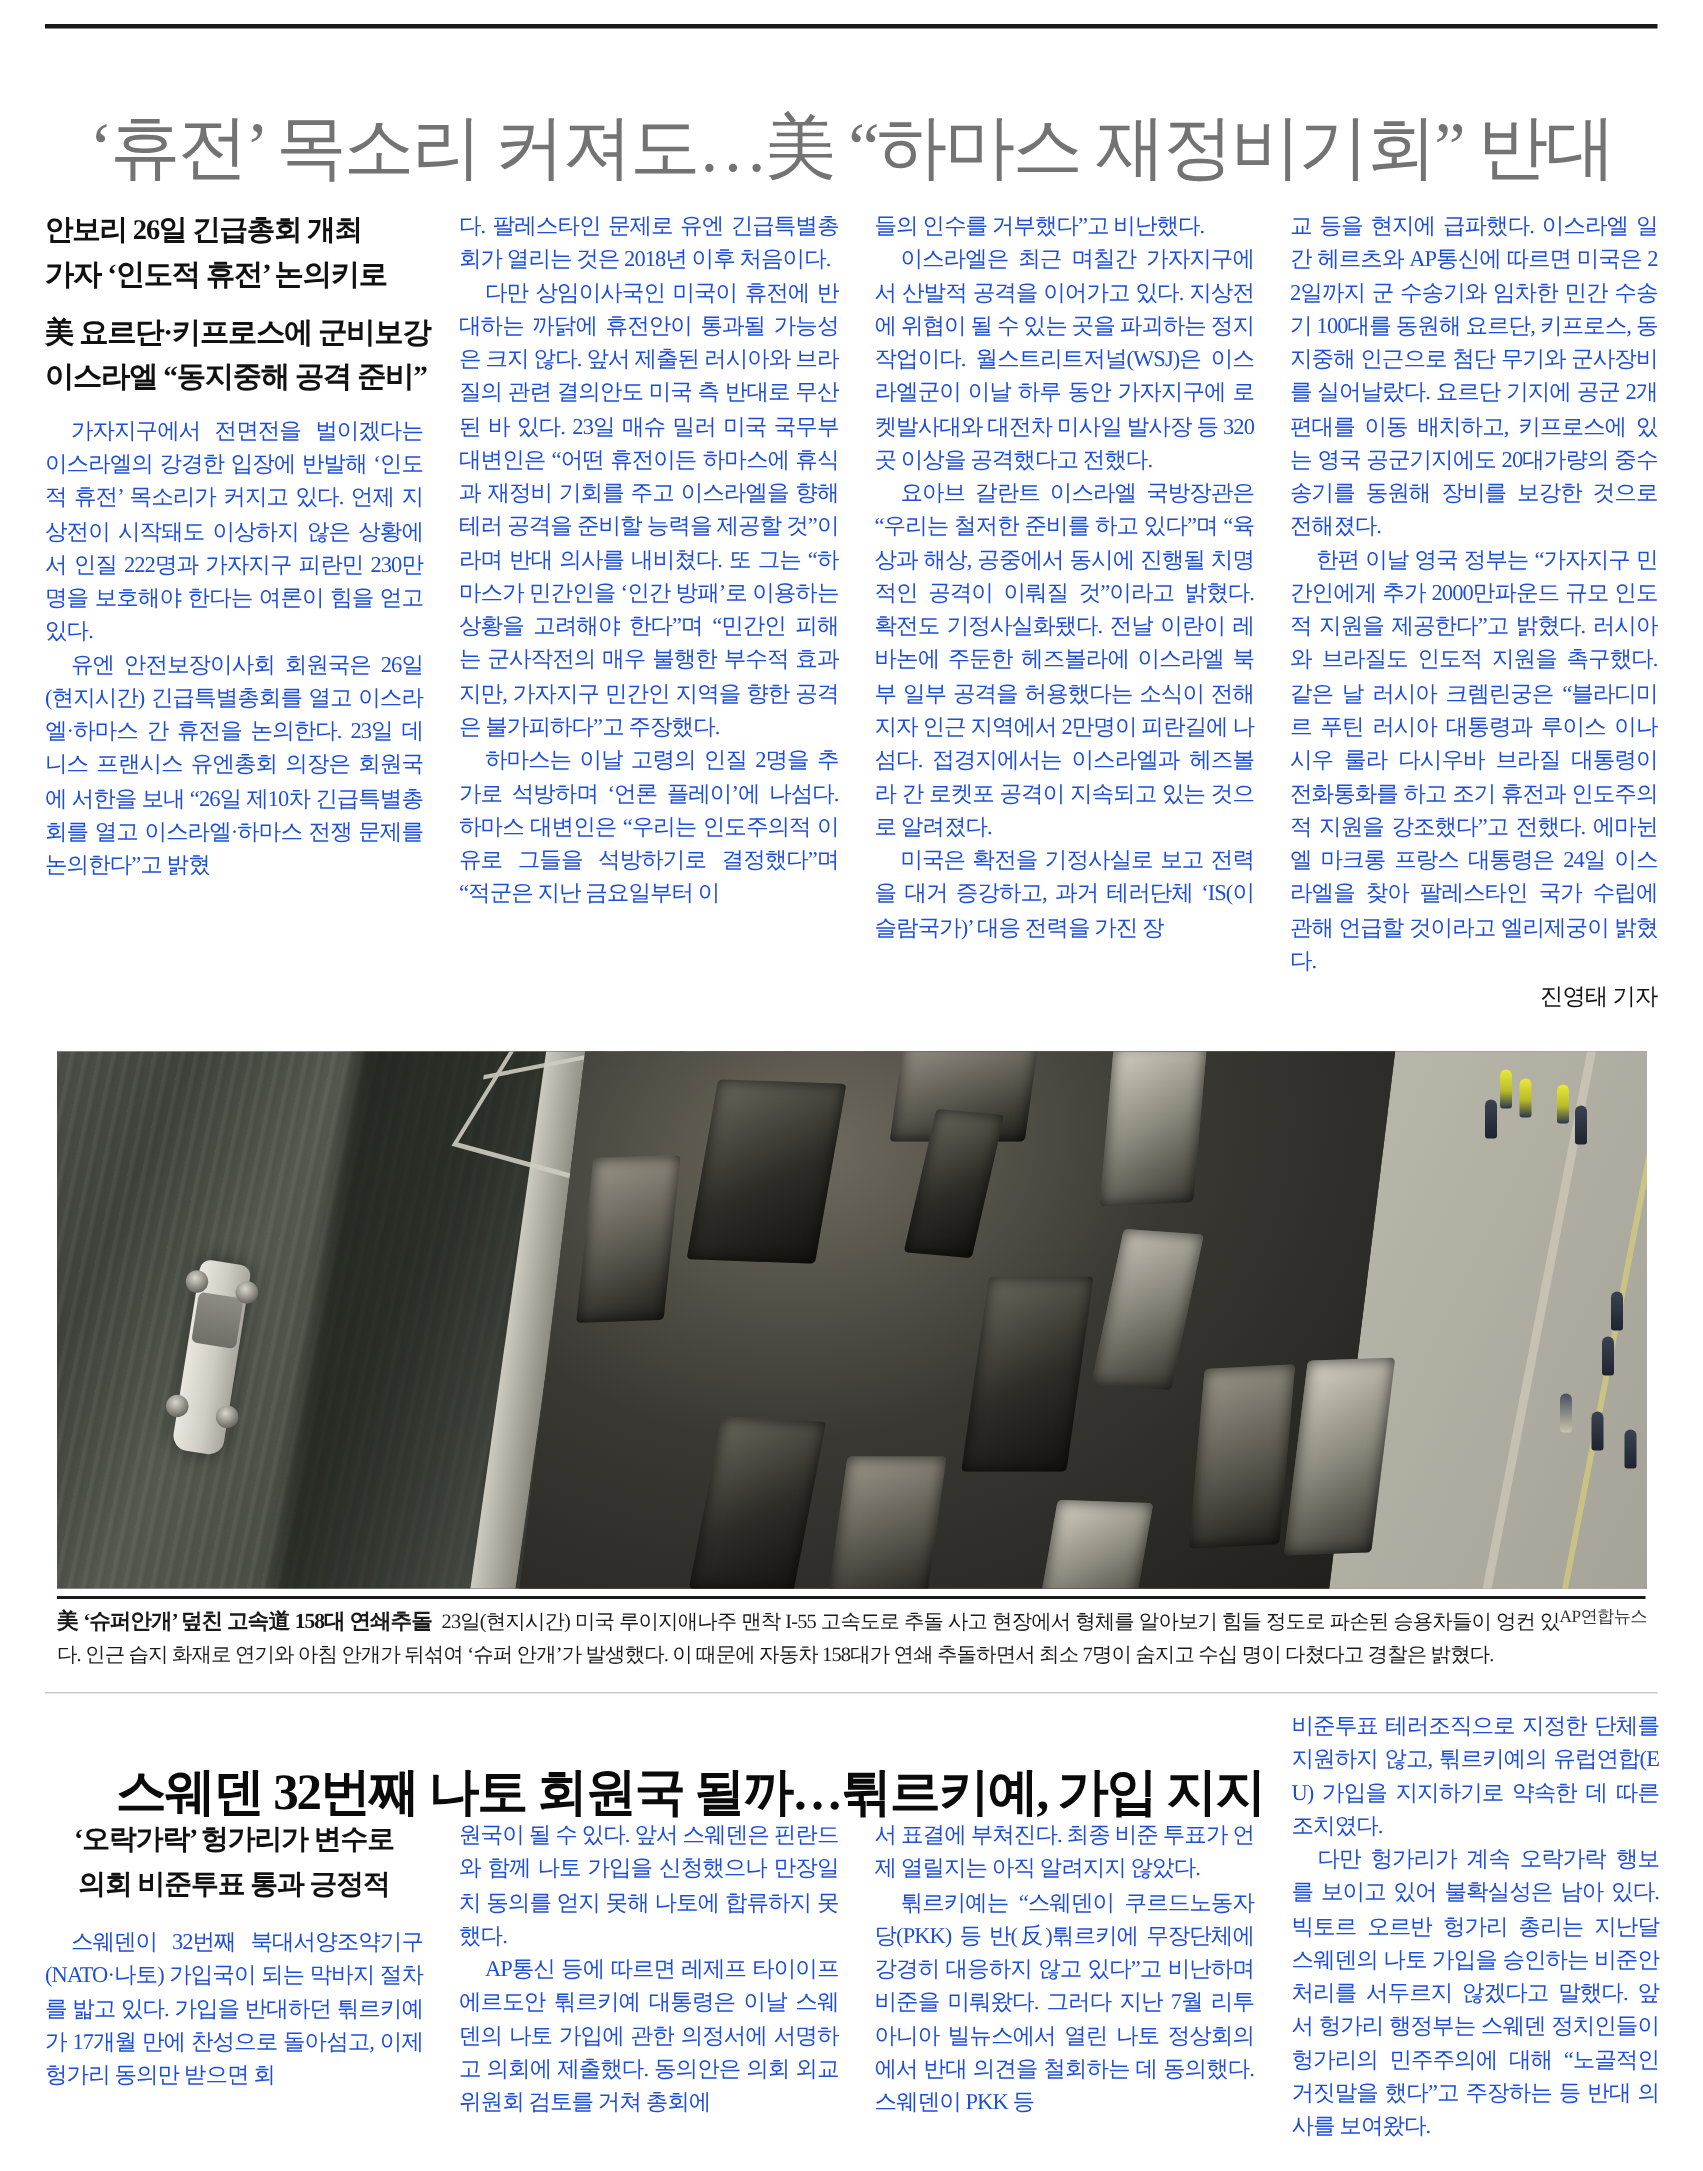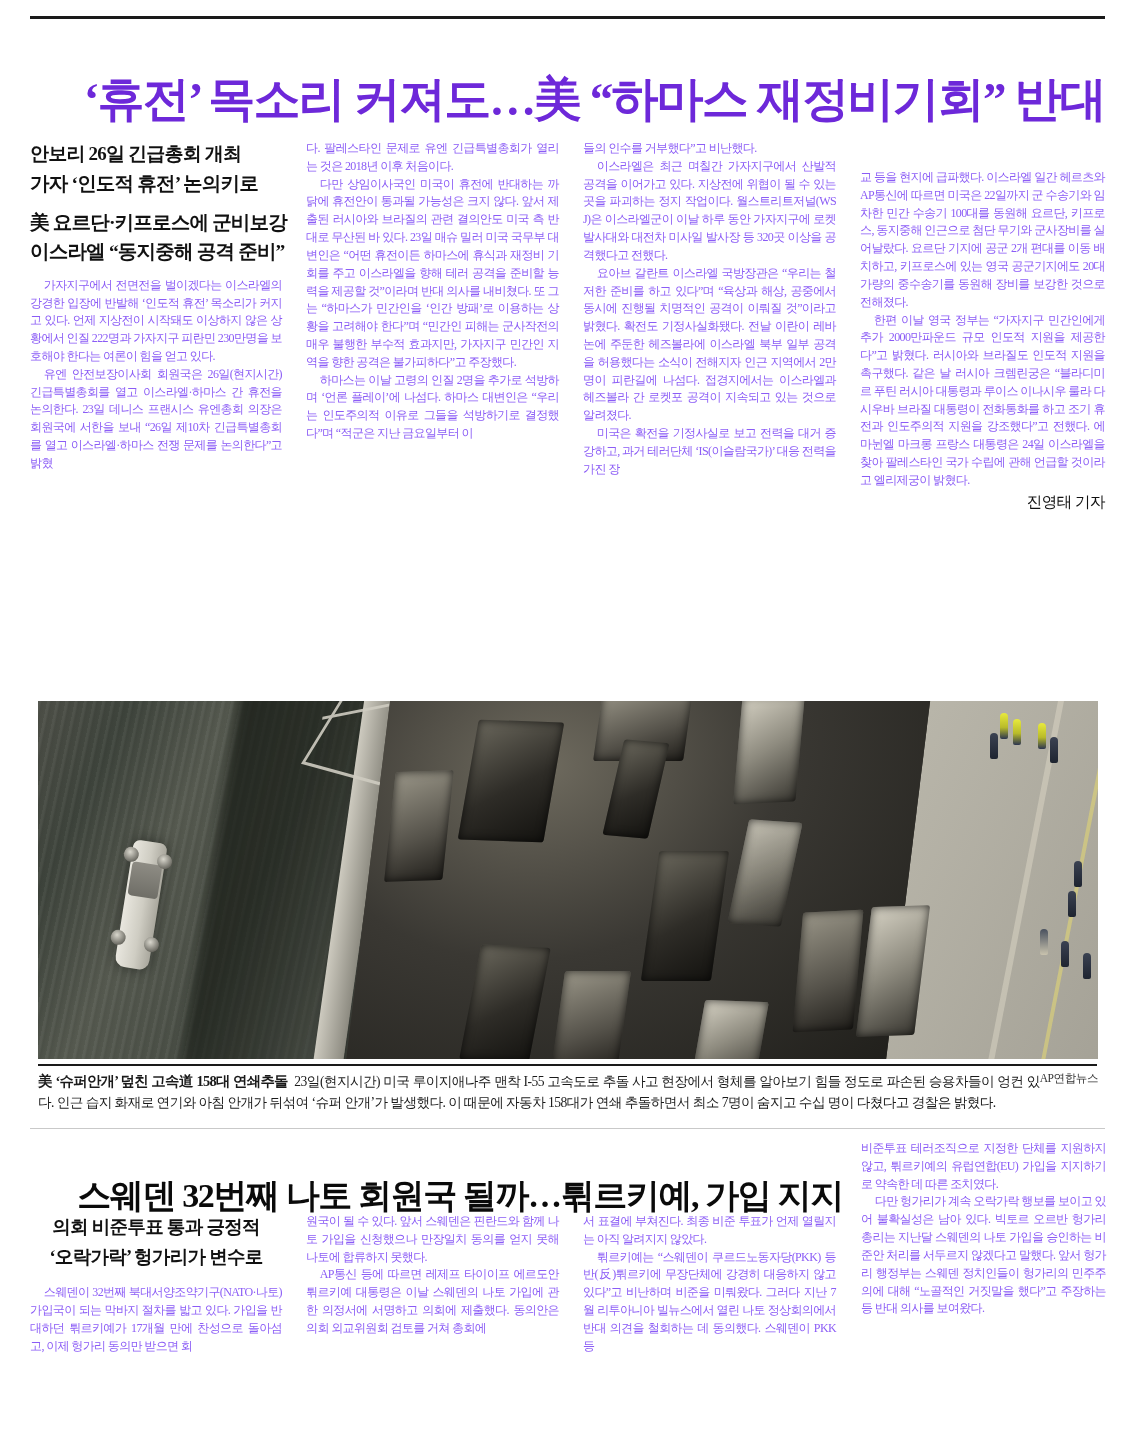--- a/index.html
+++ b/index.html
@@ -32,68 +32,68 @@
     height: 3px;
     background: #1a1a1a;
   }
 
   
   .headline-main {
     position: absolute;
     left: 30px;
     right: 30px;
     top: 42px;
-    text-align: right;
+    text-align: center;
     font-size: 47px;
     line-height: 1.12;
-    font-weight: 700;
+    font-weight: 400;
     letter-spacing: -1.8px;
-    color: #6d28d9;
+    color: #737373;
     white-space: nowrap;
   }
 
   
   .a1-cols {
     position: absolute;
     left: 30px;
     top: 140px;
     width: 1075px;
     display: flex;
     gap: 0px;
   }
   .col {
     box-sizing: border-box;
   }
   .col-1 { width: 270px; padding-right: 18px; }
   .col-2 { width: 277px; padding-right: 18px; padding-left: 6px;}
   .col-3 { width: 277px; padding-right: 18px; padding-left: 6px;}
-  .col-4 { width: 251px; padding-left: 6px; margin-top: 29px;}
+  .col-4 { width: 251px; padding-left: 6px;}
 
   .subhead-block {
     margin-bottom: 10px;
   }
   .subhead-line {
     font-size: 19.5px;
     line-height: 1.52;
     font-weight: 700;
     letter-spacing: -0.8px;
     color: #111;
     white-space: nowrap;
   }
   .subhead-line.first { font-size: 19px; }
   .subhead-gap { height: 9px; }
 
   .body-text {
-    font-size: 12px;
+    font-size: 15px;
     line-height: 1.485;
     text-align: justify;
     text-justify: inter-character;
     letter-spacing: -0.62px;
     word-break: break-all;
-    color: #8b5cf6;
+    color: #1d4ed8;
   }
   .body-text p {
     margin: 0;
     text-indent: 1.15em;
   }
   .body-text p.cont {
     text-indent: 0;
   }
   .byline {
     text-align: right;
@@ -418,22 +418,22 @@
     <span class="credit">AP연합뉴스</span><b>美 ‘슈퍼안개’ 덮친 고속道 158대 연쇄추돌</b>&nbsp;&nbsp;<span>23일(현지시간) 미국 루이지애나주 맨착 I-55 고속도로 추돌 사고 현장에서 형체를 알아보기 힘들 정도로 파손된 승용차들이 엉컨 있다. 인근 습지 화재로 연기와 아침 안개가 뒤섞여 ‘슈퍼 안개’가 발생했다. 이 때문에 자동차 158대가 연쇄 추돌하면서 최소 7명이 숨지고 수십 명이 다쳤다고 경찰은 밝혔다.</span>
   </div>
 
   <div class="a2-rule"></div>
 
   <h2 class="headline-2">스웨덴 32번째 나토 회원국 될까…튂르키예, 가입 지지</h2>
 
   <div class="a2-cols">
     <div class="col col-1">
       <div class="subhead-block">
+        <div class="subhead2-line">‘오락가락’ 헝가리가 변수로</div>
         <div class="subhead2-line">의회 비준투표 통과 긍정적</div>
-        <div class="subhead2-line">‘오락가락’ 헝가리가 변수로</div>
       </div>
       <div class="body-text" style="margin-top:12px;">
         <p>스웨덴이 32번째 북대서양조약기구(NATO·나토) 가입국이 되는 막바지 절차를 밟고 있다. 가입을 반대하던 튂르키예가 17개월 만에 찬성으로 돌아섬고, 이제 헝가리 동의만 받으면 회</p>
       </div>
     </div>
 
     <div class="col col-2">
       <div class="body-text">
         <p class="cont">원국이 될 수 있다. 앞서 스웨덴은 핀란드와 함께 나토 가입을 신청했으나 만장일치 동의를 얻지 못해 나토에 합류하지 못했다.</p>
         <p>AP통신 등에 따르면 레제프 타이이프 에르도안 튂르키예 대통령은 이날 스웨덴의 나토 가입에 관한 의정서에 서명하고 의회에 제출했다. 동의안은 의회 외교위원회 검토를 거쳐 총회에</p>

